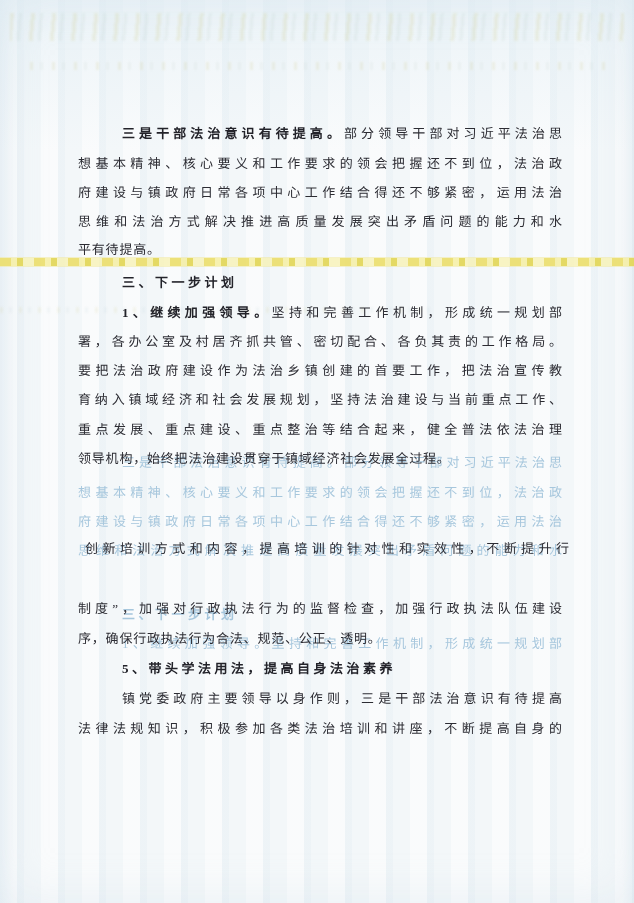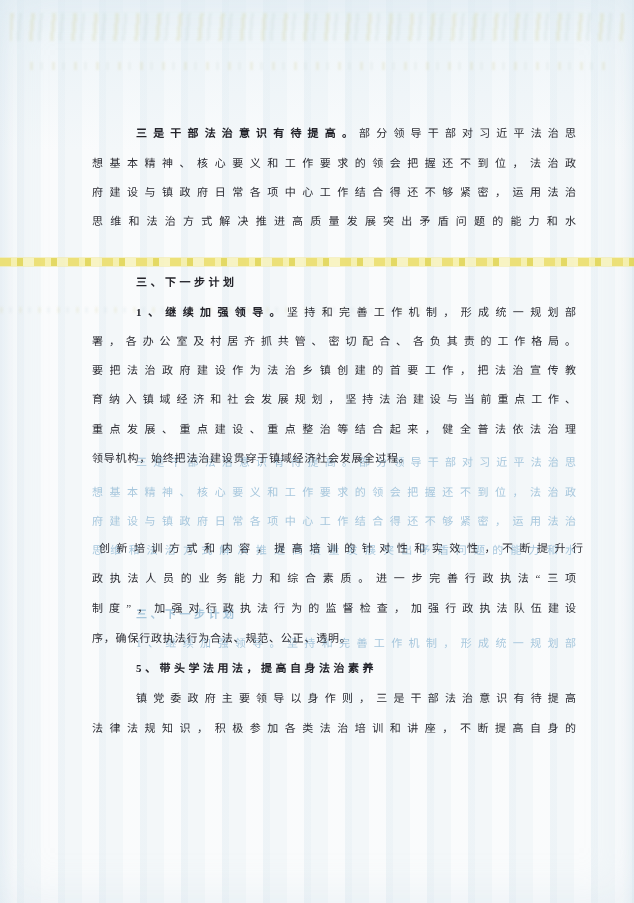--- a/index.html
+++ b/index.html
@@ -12,22 +12,22 @@
     background:
       linear-gradient(180deg, rgba(224,237,244,.55) 0px, rgba(224,237,244,0) 150px),
       linear-gradient(90deg, rgba(222,234,241,.45) 0px, rgba(222,234,241,0) 14px),
       linear-gradient(270deg, rgba(222,234,241,.4) 0px, rgba(222,234,241,0) 12px),
       repeating-linear-gradient(90deg, rgba(255,255,255,.55) 0 17px, rgba(223,234,241,.28) 17px 24px, rgba(255,255,255,0) 24px 41px),
       var(--paper,#f3f7f9);
     box-shadow:inset 0 0 46px rgba(203,221,232,.35);
   }
   .text-layer{position:absolute;inset:0;}
   .line{
-    position:absolute;left:92px;width:484px;height:24px;
-    font-size:11px;line-height:23px;
+    position:absolute;left:78px;width:484px;height:24px;
+    font-size:13px;line-height:23px;
     color:var(--ink,#2c2c33);
     letter-spacing:.8px;
     white-space:normal;
     z-index:2;
   }
   .line.justify{text-align:justify;text-align-last:justify;letter-spacing:0;}
   .line.indent{text-indent:44px;}
   .line.heading{font-weight:bold;letter-spacing:3.5px;color:#23232a;}
   .line .b{font-weight:bold;color:#23232a;}
   .line.ghost{
@@ -79,28 +79,28 @@
       <div class="line justify indent ghost" style="top: 451px;">三是干部法治意识有待提高。部分领导干部对习近平法治思</div>
       <div class="line justify ghost" style="top: 481px;">想基本精神、核心要义和工作要求的领会把握还不到位，法治政</div>
       <div class="line justify ghost" style="top: 510px;">府建设与镇政府日常各项中心工作结合得还不够紧密，运用法治</div>
       <div class="line justify ghost" style="top: 539px;">思维和法治方式解决推进高质量发展突出矛盾问题的能力和水</div>
       <div class="line indent heading ghost" style="top: 603px;">三、下一步计划</div>
       <div class="line justify indent ghost" style="top: 632px;">1、继续加强领导。坚持和完善工作机制，形成统一规划部</div>
       <div class="line justify indent ink" style="top: 122px;"><span class="b">三是干部法治意识有待提高。</span><span>部分领导干部对习近平法治思</span></div>
       <div class="line justify ink" style="top: 152px;"><span>想基本精神、核心要义和工作要求的领会把握还不到位，法治政</span></div>
       <div class="line justify ink" style="top: 181px;"><span>府建设与镇政府日常各项中心工作结合得还不够紧密，运用法治</span></div>
       <div class="line justify ink" style="top: 210px;"><span>思维和法治方式解决推进高质量发展突出矛盾问题的能力和水</span></div>
+      <div class="line ink" style="top: 238px;"><span>平有待提高。</span></div>
       <div class="line indent heading ink" style="top: 271px;"><span class="b">三、下一步计划</span></div>
       <div class="line justify indent ink" style="top: 301px;"><span class="b">1、继续加强领导。</span><span>坚持和完善工作机制，形成统一规划部</span></div>
       <div class="line justify ink" style="top: 330px;"><span>署，各办公室及村居齐抓共管、密切配合、各负其责的工作格局。</span></div>
       <div class="line justify ink" style="top: 359px;"><span>要把法治政府建设作为法治乡镇创建的首要工作，把法治宣传教</span></div>
       <div class="line justify ink" style="top: 388px;"><span>育纳入镇域经济和社会发展规划，坚持法治建设与当前重点工作、</span></div>
       <div class="line justify ink" style="top: 418px; font-family: Liberation Serif, serif;"><span>重点发展、重点建设、重点整治等结合起来，健全普法依法治理</span></div>
       <div class="line ink" style="top: 447px;"><span>领导机构，始终把法治建设贯穿于镇域经济社会发展全过程。</span></div>
       <div class="line justify ink" style="top: 537px; margin-left: 7px;"><span>创新培训方式和内容，提高培训的针对性和实效性，不断提升行</span></div>
-      <div class="line justify ink" style="top: 567px;"><span>政执法人员的业务能力和综合素质。进一步完善行政执法“三项</span></div>
       <div class="line justify ink" style="top: 597px;"><span>制度”，加强对行政执法行为的监督检查，加强行政执法队伍建设</span></div>
       <div class="line ink" style="top: 627px;"><span>序，确保行政执法行为合法、规范、公正、透明。</span></div>
       <div class="line indent heading ink" style="top: 657px;"><span class="b">5、带头学法用法，提高自身法治素养</span></div>
       <div class="line justify indent ink" style="top: 687px;"><span>镇党委政府主要领导以身作则，三是干部法治意识有待提高</span></div>
       <div class="line justify ink" style="top: 717px;"><span>法律法规知识，积极参加各类法治培训和讲座，不断提高自身的</span></div>
     </div>
 </div>
 
 </body></html>

